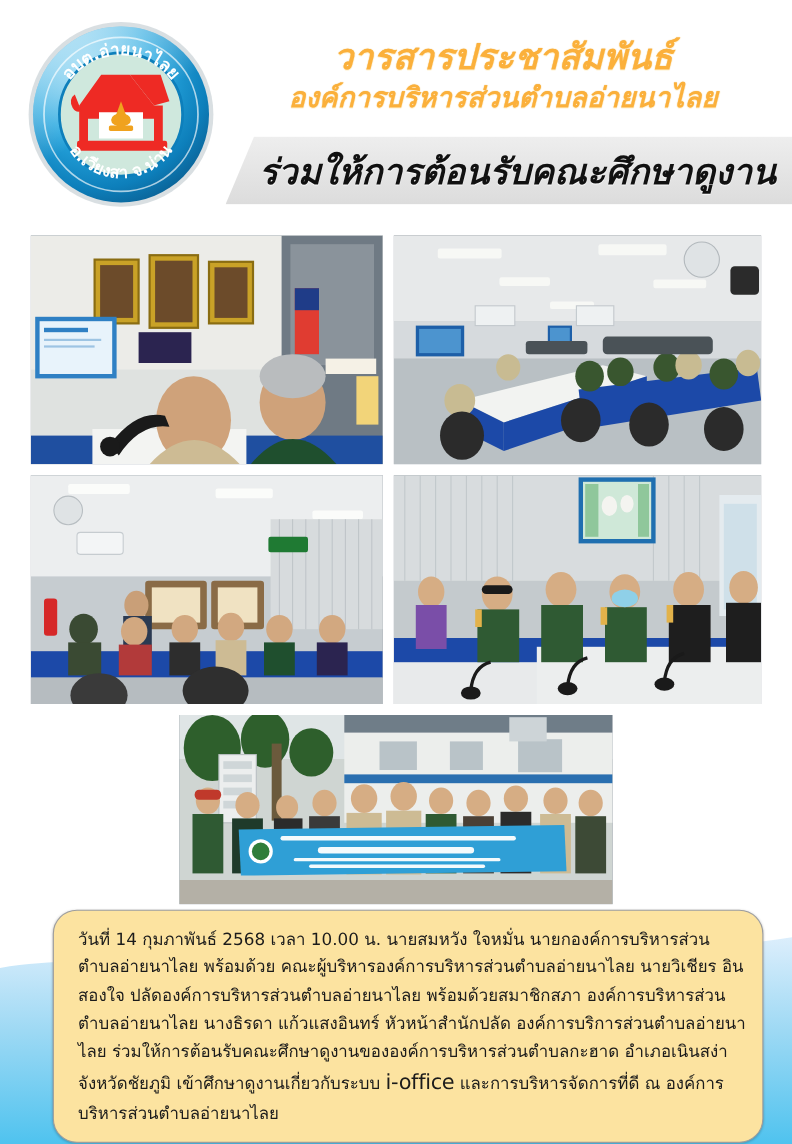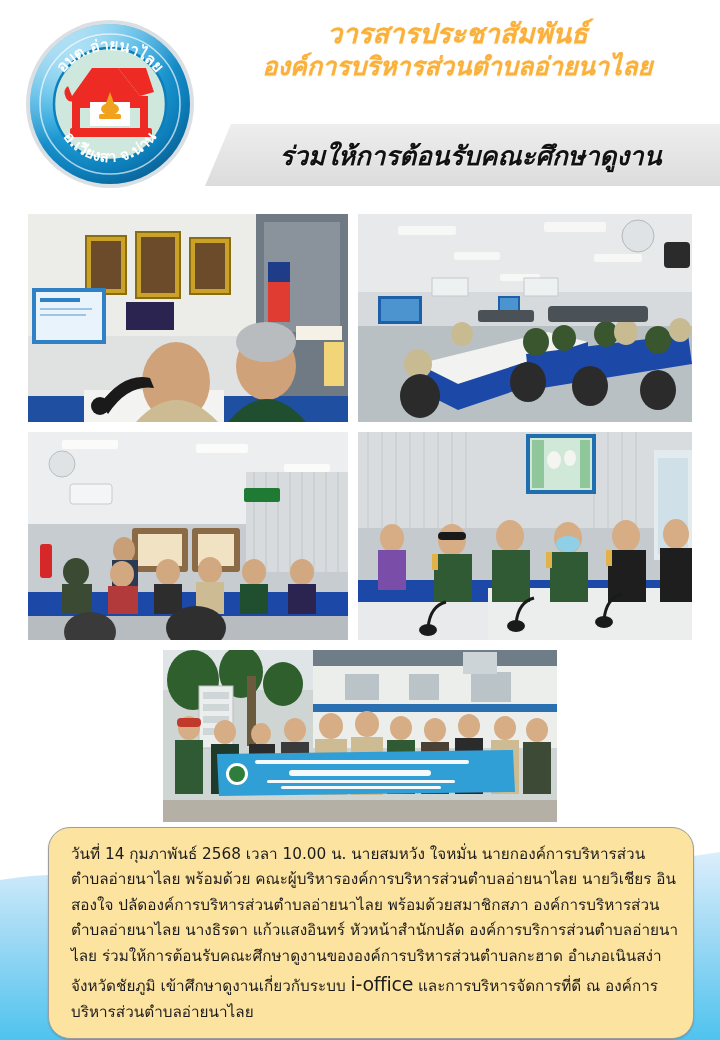--- a/index.html
+++ b/index.html
@@ -18,32 +18,32 @@
 
   .head-titles{position:absolute;left:205px;top:18px;width:505px;text-align:center;}
   .head-line{
      color:#FBB03B;
      font-weight:bold;
      font-style:italic;
      letter-spacing:.2px;
      text-shadow:0 1px 0 #fff6dd, 0 0 1px #e8a32a;
      line-height:1.18;
   }
-  .head-line1{font-size:27px;}
+  .head-line1{font-size:32px;margin-top:16px;}
   .head-line2{font-size:25px;margin-top:2px;}
 
   
   .subbanner{
      position:absolute;left:205px;top:124px;width:515px;height:62px;
      background:linear-gradient(180deg,#eeeeee 0%,#e4e4e4 55%,#dcdcdc 100%);
      clip-path:polygon(26px 0, 515px 0, 515px 62px, 0 62px);
      display:flex;align-items:center;justify-content:center;
   }
   .subbanner-text{
-     color:#111;font-weight:bold;font-style:italic;font-size:26px;
+     color:#111;font-weight:bold;font-style:italic;font-size:32px;
      padding-left:22px;padding-right:6px;white-space:nowrap;
      text-shadow:0 1px 1px rgba(255,255,255,.9);
   }
 
   
   .gallery{position:absolute;left:0;top:205px;width:720px;height:620px;z-index:4;}
   .ph{position:absolute;overflow:hidden;background:#9aa2a8;}
   .ph svg{display:block;width:100%;height:100%;}
 
   #ph1{left:28px;  top:9px;   width:320px; height:208px;}

